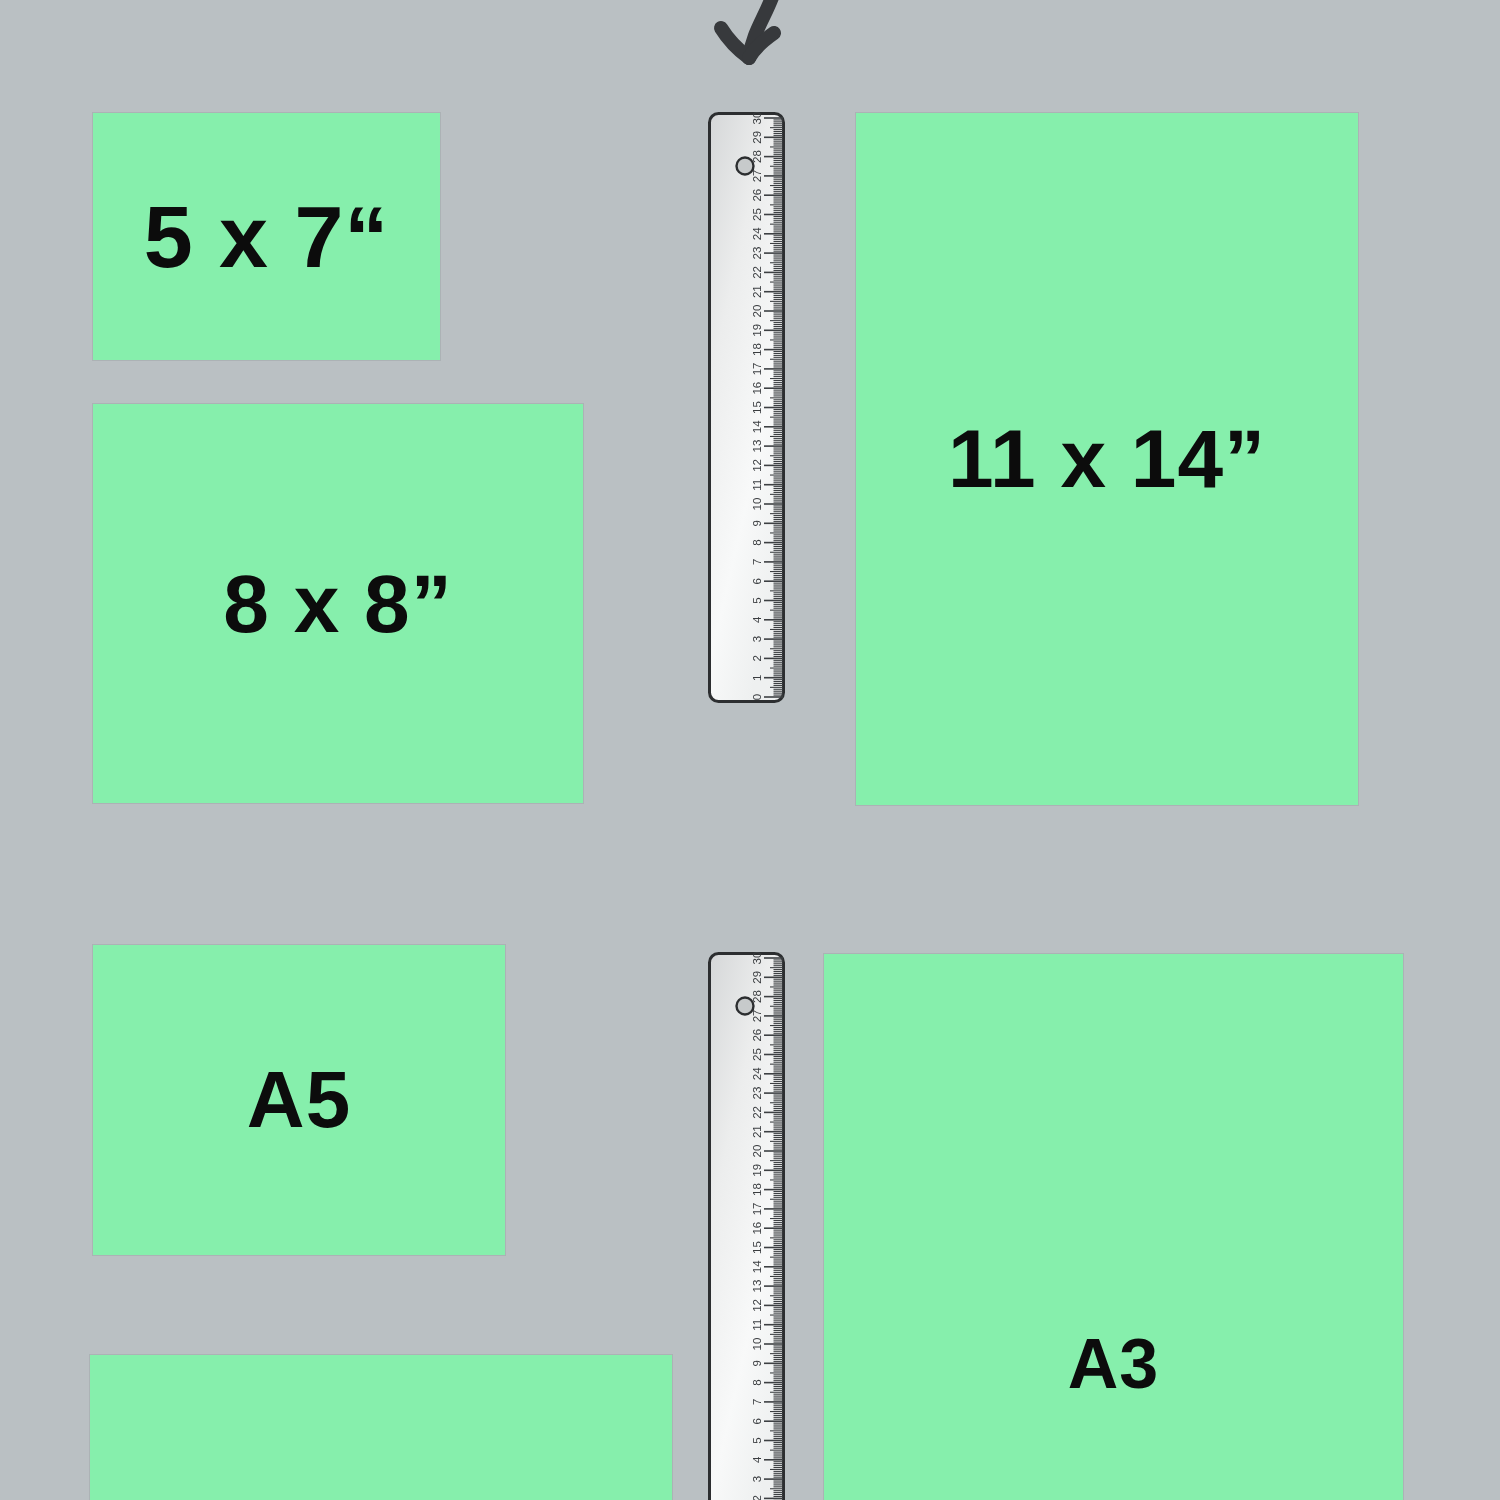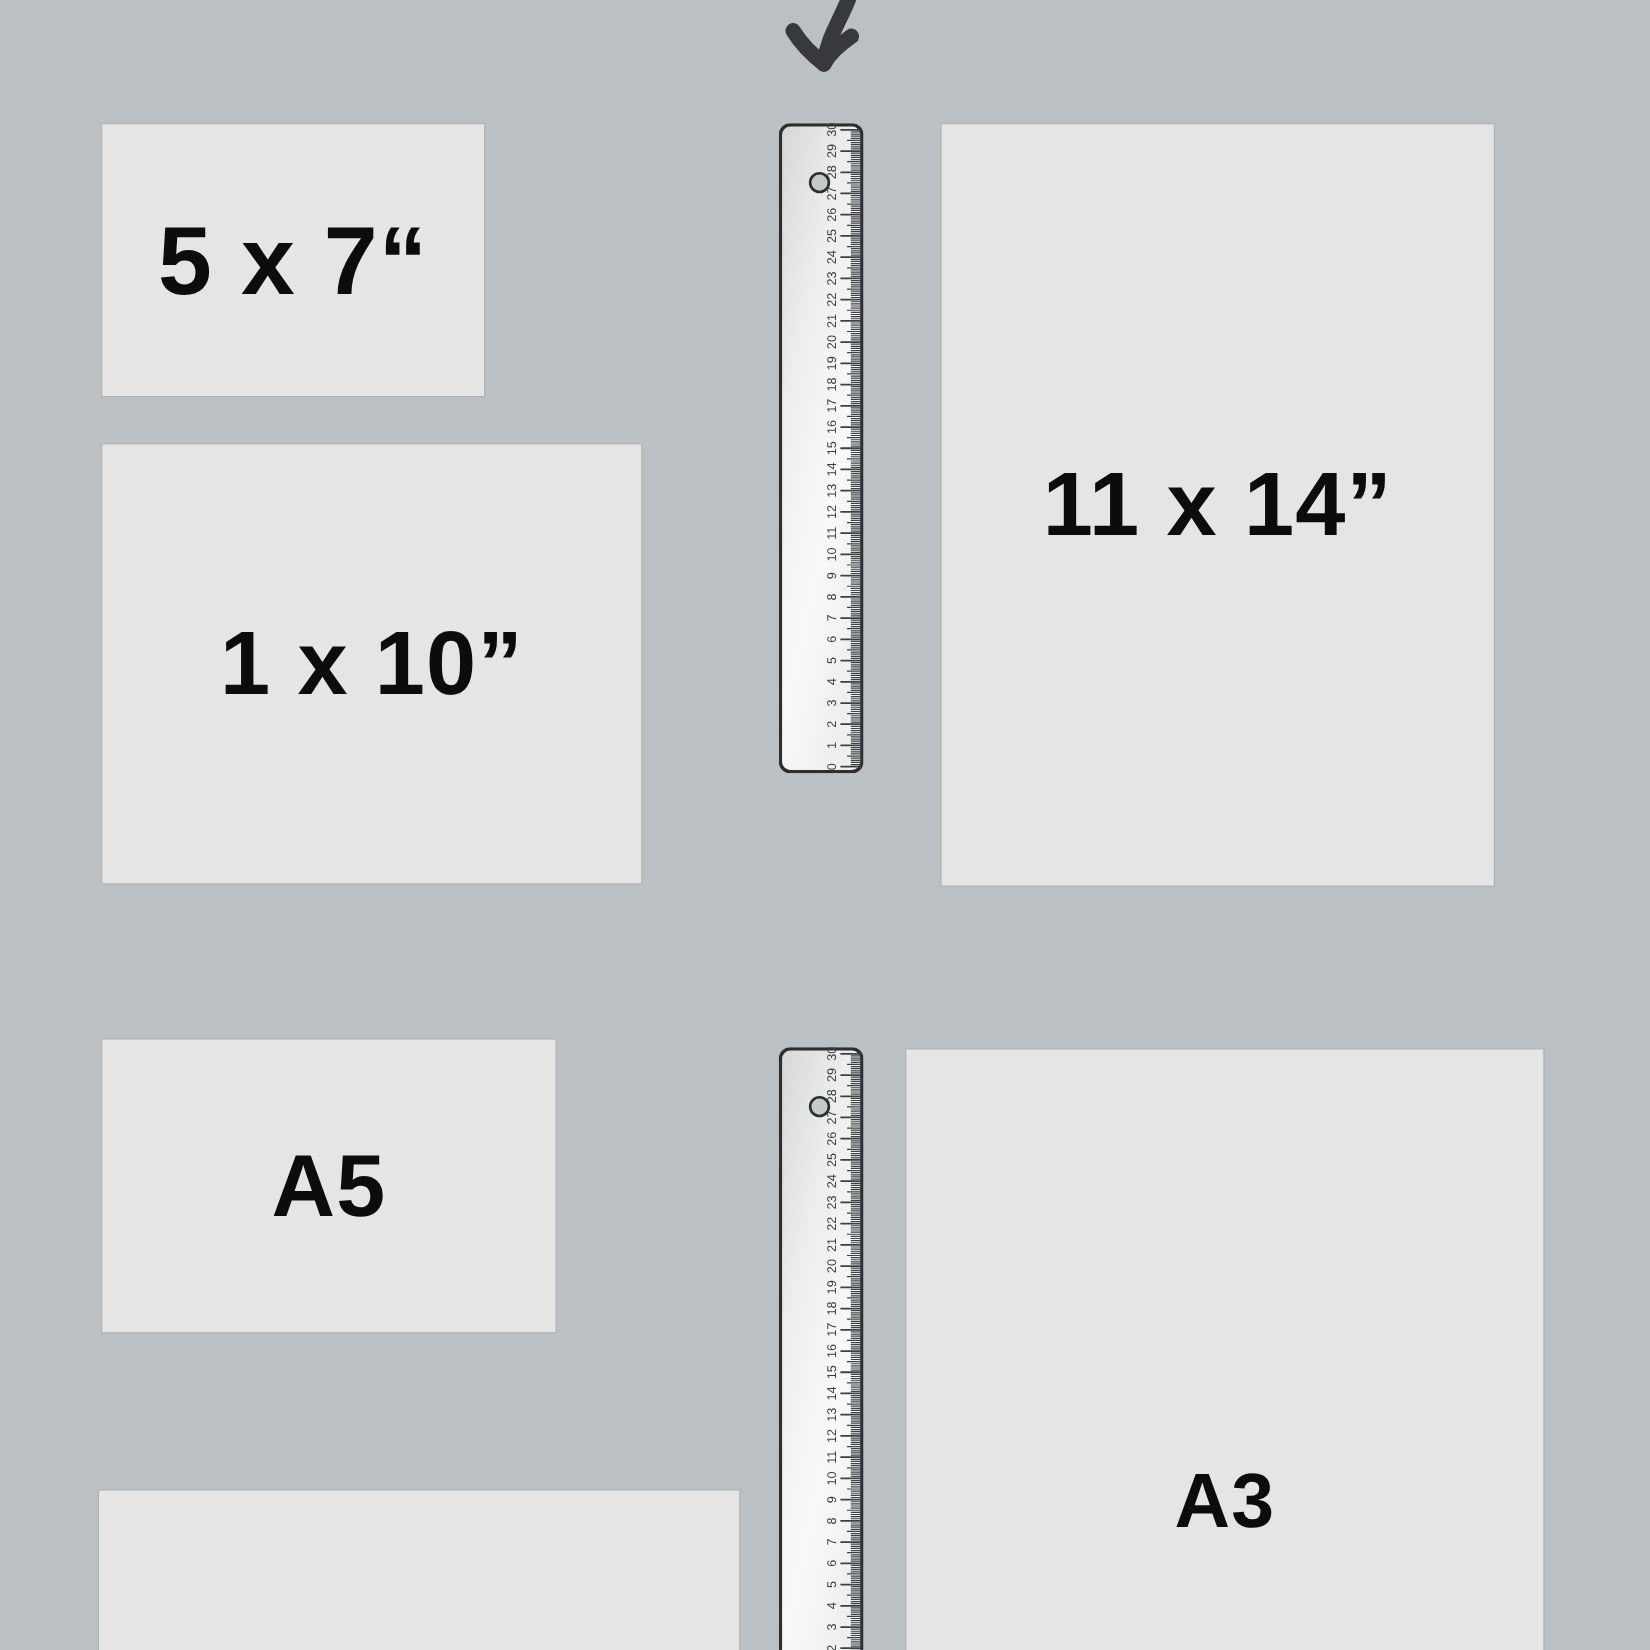--- a/index.html
+++ b/index.html
@@ -16,21 +16,21 @@
   }
   #page {
     position: absolute;
     inset: 0;
     width: 1500px;
     height: 1500px;
     overflow: hidden;
   }
   .paper {
     position: absolute;
-    background: #e5e5e5;
+    background: #86efac;
     display: flex;
     align-items: center;
     justify-content: center;
     box-shadow: 0 0 0 1px rgba(110,118,122,0.18);
   }
   .paper-label {
     font-weight: 700;
     color: #0c0c0c;
     letter-spacing: 1px;
     white-space: nowrap;
@@ -57,26 +57,26 @@
 </style>
 </head>
 <body style="background: rgb(186, 192, 195);">
 
 <div id="page">
   <div>
       <div class="paper" style="left: 93px; top: 113px; width: 347px; height: 247px;">
         <span class="paper-label" style="font-size: 88px;">5 x 7“</span>
       </div>
       <div class="paper" style="left: 93px; top: 404px; width: 490px; height: 399px;">
-        <span class="paper-label" style="font-size: 82px;">1 x 10”</span>
+        <span class="paper-label" style="font-size: 82px;">8 x 8”</span>
       </div>
       <div class="paper" style="left: 856px; top: 113px; width: 502px; height: 692px;">
         <span class="paper-label" style="font-size: 82px;">11 x 14”</span>
       </div>
-      <div class="paper" style="left: 93px; top: 945px; width: 412px; height: 266px;">
+      <div class="paper" style="left: 93px; top: 945px; width: 412px; height: 310px;">
         <span class="paper-label" style="font-size: 80px;">A5</span>
       </div>
       <div class="paper" style="left: 90px; top: 1355px; width: 582px; height: 412px;">
         <span class="paper-label" style="font-size: 82px;"></span>
       </div>
       <div class="paper" style="left: 824px; top: 954px; width: 579px; height: 819px;">
         <span class="paper-label" style="font-size: 70px;">A3</span>
       </div>
     </div>
   <div>

